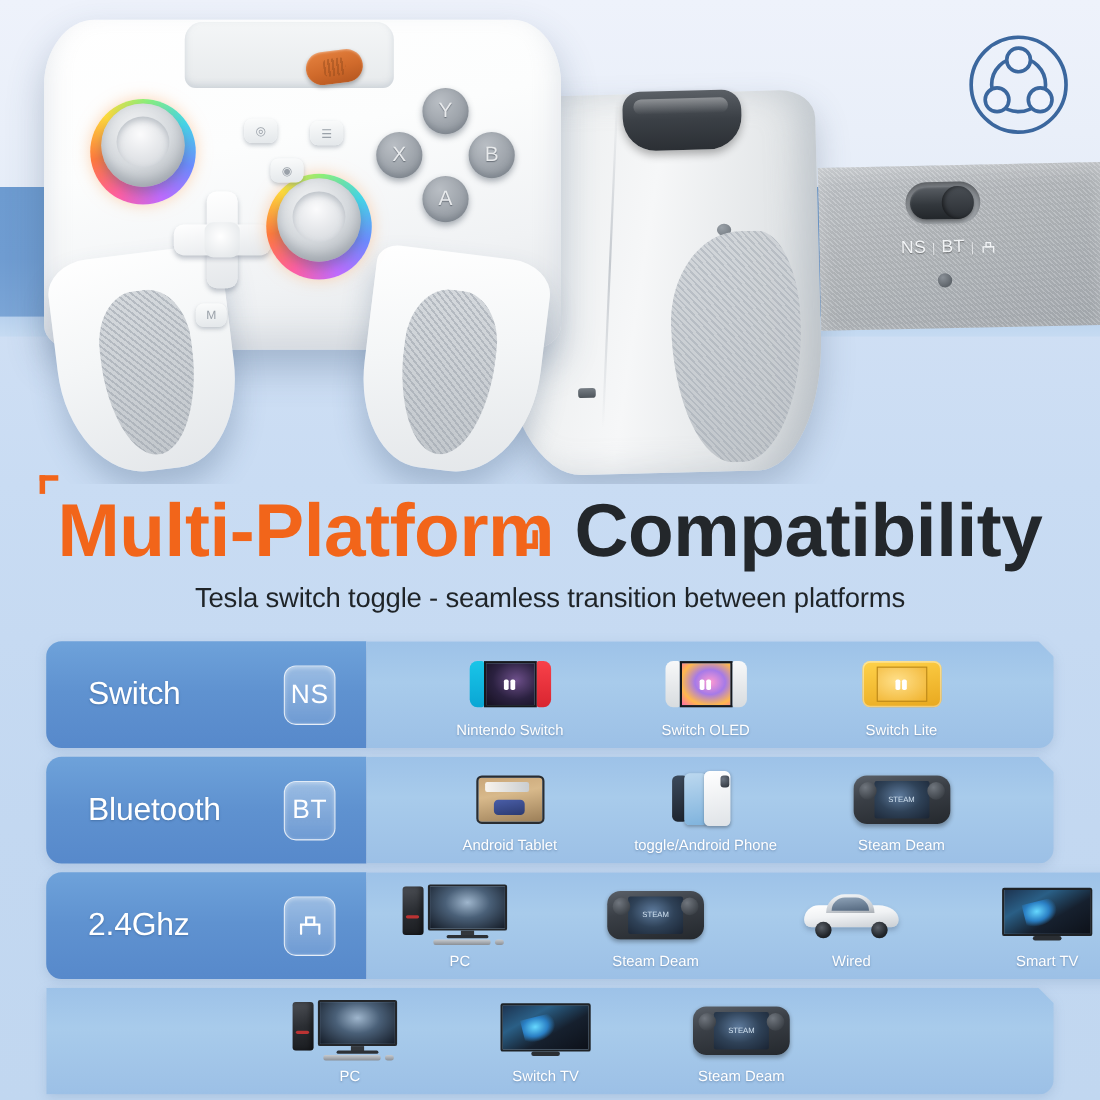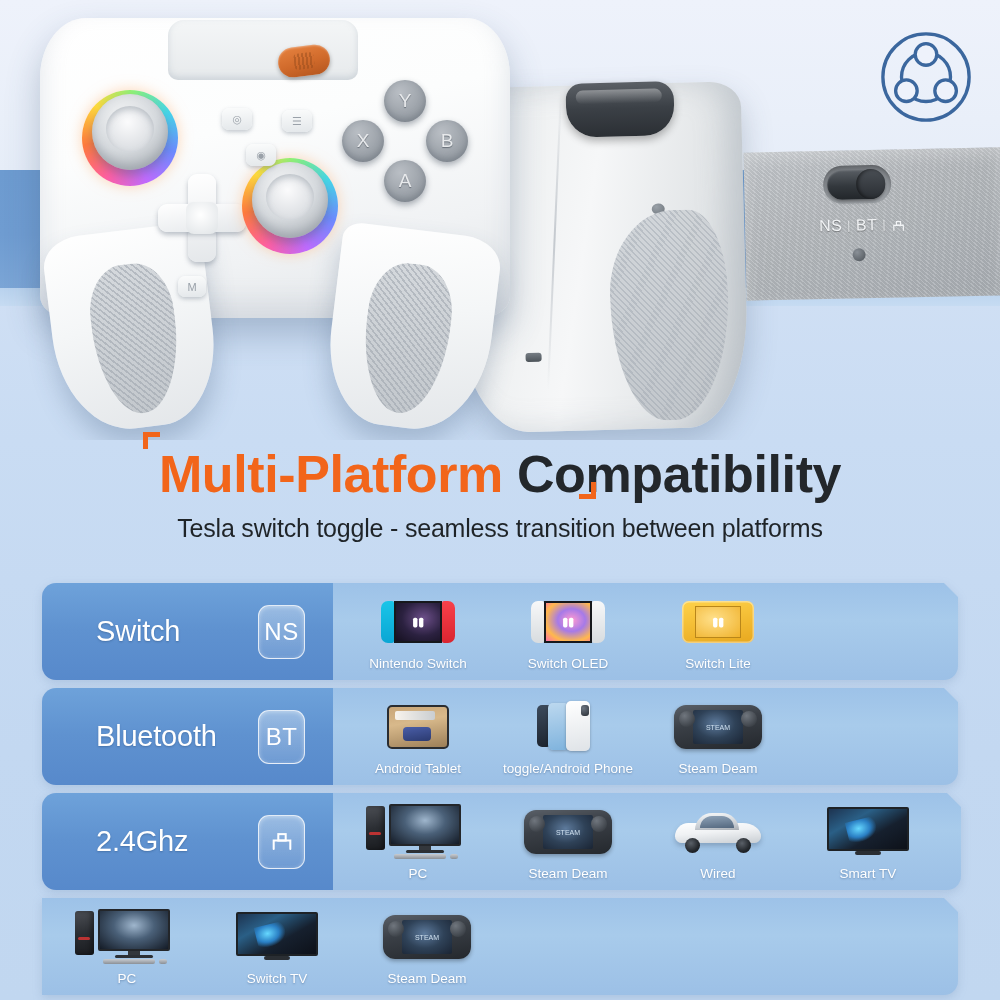--- a/index.html
+++ b/index.html
@@ -215,41 +215,41 @@
   }
   .mini.m1{ left:182px; top:90px; width:30px; height:22px; }
   .mini.m2{ left:242px; top:92px; width:30px; height:22px; }
   .mini.m3{ left:206px; top:126px; width:30px; height:22px; }
   .mini.mbtn{ left:138px; top:258px; width:28px; height:21px; }
 
   
   .headline-wrap{ position:absolute; left:0; top:448px; width:1000px; text-align:center; }
   .headline{ position:relative; display:inline-block; }
   .headline h1{
-    font-size:52px; font-weight:700; letter-spacing:-.4px; line-height:1;
+    font-size:68px; font-weight:700; letter-spacing:-.4px; line-height:1;
     white-space:nowrap;
   }
   .headline h1 .orange{ color:#f2651a; }
   .headline h1 .dark{ color:#23272b; }
   .brk{ position:absolute; width:17px; height:17px; }
   .brk.tl{ left:-16px; top:-16px; border-left:5px solid #f2651a; border-top:5px solid #f2651a; }
   .brk.br{ left:420px; top:34px; border-right:5px solid #f2651a; border-bottom:5px solid #f2651a; }
   .subhead{
     margin-top:14px; font-size:25px; color:#1f2428; font-weight:400; letter-spacing:-.2px;
   }
 
   
   #table{ position:absolute; left:42px; top:583px; width:916px; }
   .row{
     position:relative; display:flex; height:97px; margin-bottom:8px;
     filter:drop-shadow(0 3px 5px rgba(70,105,150,.18));
   }
   .row .left{
     position:relative; width:291px; flex:0 0 291px;
-    display:flex; align-items:center; padding-left:54px; gap:0;
+    display:flex; align-items:center; padding-left:38px; gap:0;
     background:linear-gradient(180deg,#6ea2da 0%,#5f92d0 48%,#5789cb 100%);
     border-radius:14px 0 0 14px;
   }
   .row .left .name{
     color:#ffffff; font-size:29px; font-weight:400; letter-spacing:-.2px;
     text-shadow:0 1px 2px rgba(30,60,100,.35);
   }
   .badge{
     position:absolute; right:28px; top:50%; transform:translateY(-50%);
     width:47px; height:54px; border-radius:11px;
@@ -258,23 +258,24 @@
     display:flex; align-items:center; justify-content:center;
     color:#ffffff; font-size:24px; letter-spacing:.5px;
     box-shadow:inset 0 1px 4px rgba(255,255,255,.4);
   }
   .badge svg{ display:block; }
 
   .row .right{
     position:relative; flex:1;
     background:linear-gradient(180deg,#9dc2e8 0%,#a8cbeb 38%,#9cc0e6 100%);
     border-radius:0 14px 14px 0;
-    display:flex; align-items:flex-start; justify-content:flex-start;
+    display:flex; align-items:flex-start; justify-content:center;
     padding:10px 18px 16px 10px;
     clip-path:polygon(0 0, calc(100% - 14px) 0, 100% 14px, 100% 100%, 0 100%);
+    gap:28px;
   }
   .dev{ width:150px; display:flex; flex-direction:column; align-items:center; }
   .dev .art{ height:58px; display:flex; align-items:center; justify-content:center; }
   .dev .cap{
     margin-top:5px; color:#ffffff; font-size:13.5px; white-space:nowrap;
     text-shadow:0 1px 2px rgba(40,70,110,.4);
   }
 
   
   .sw{ position:relative; width:74px; height:42px; display:flex; }

